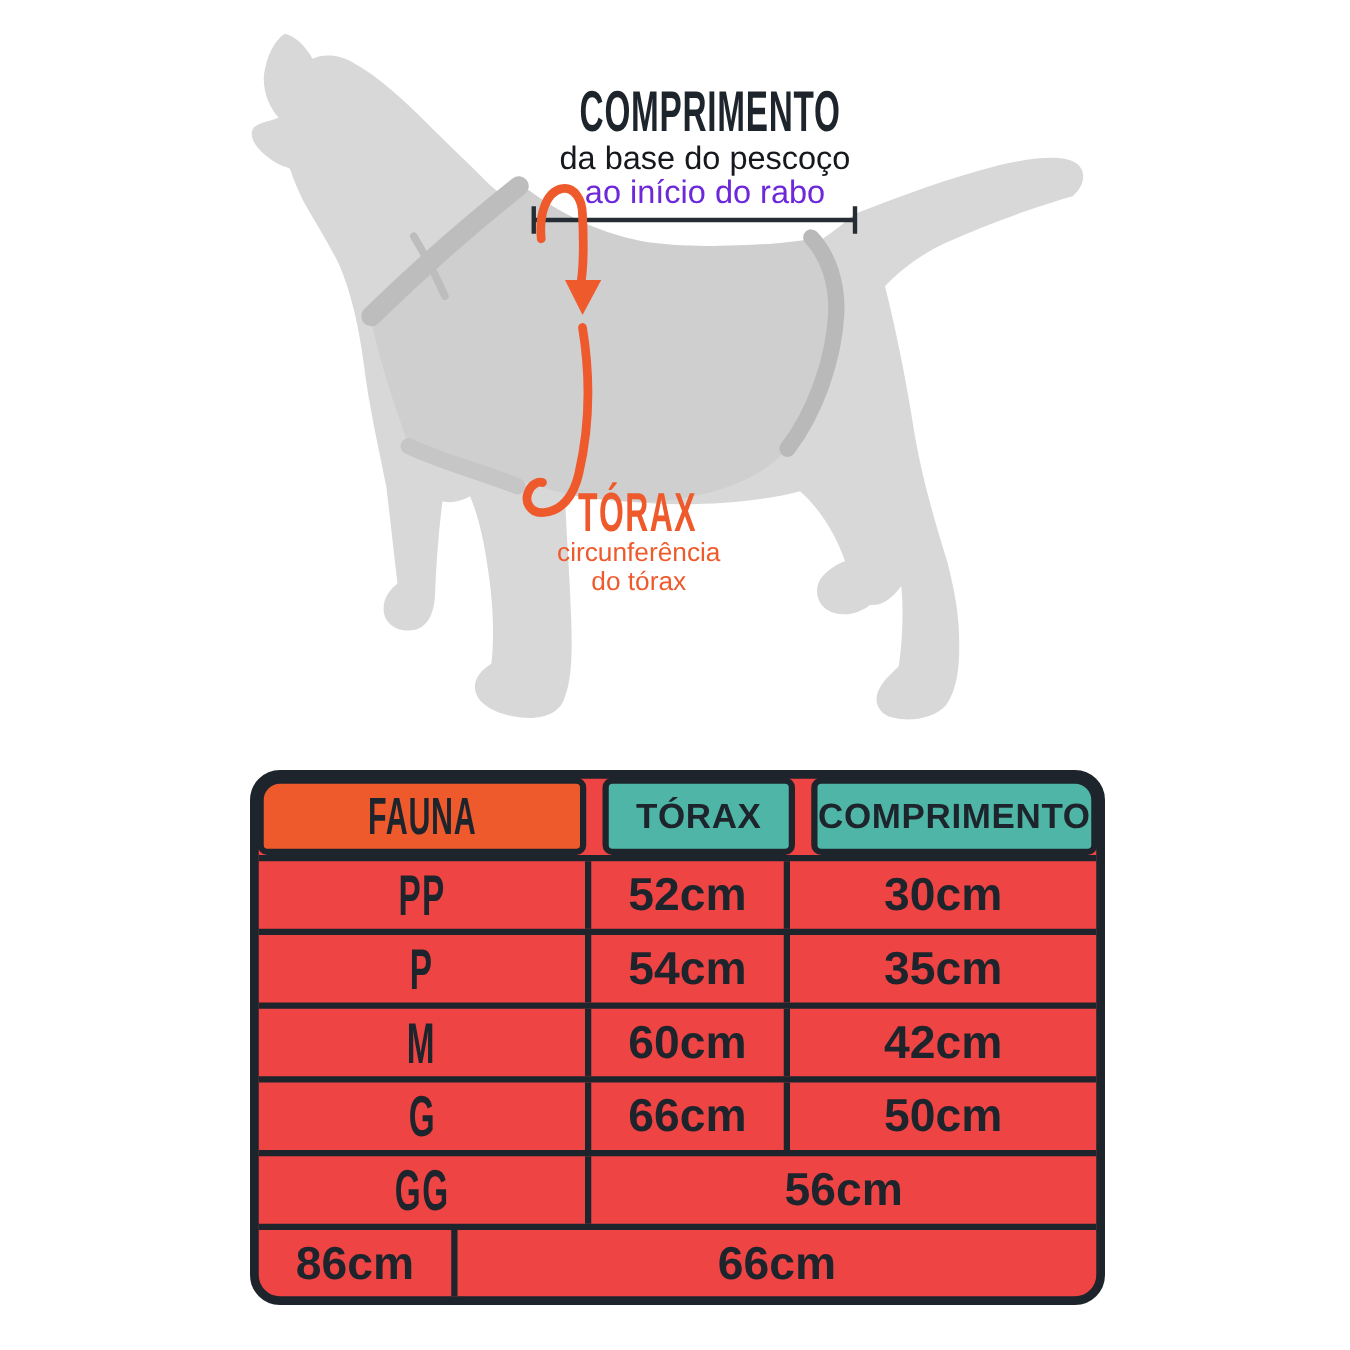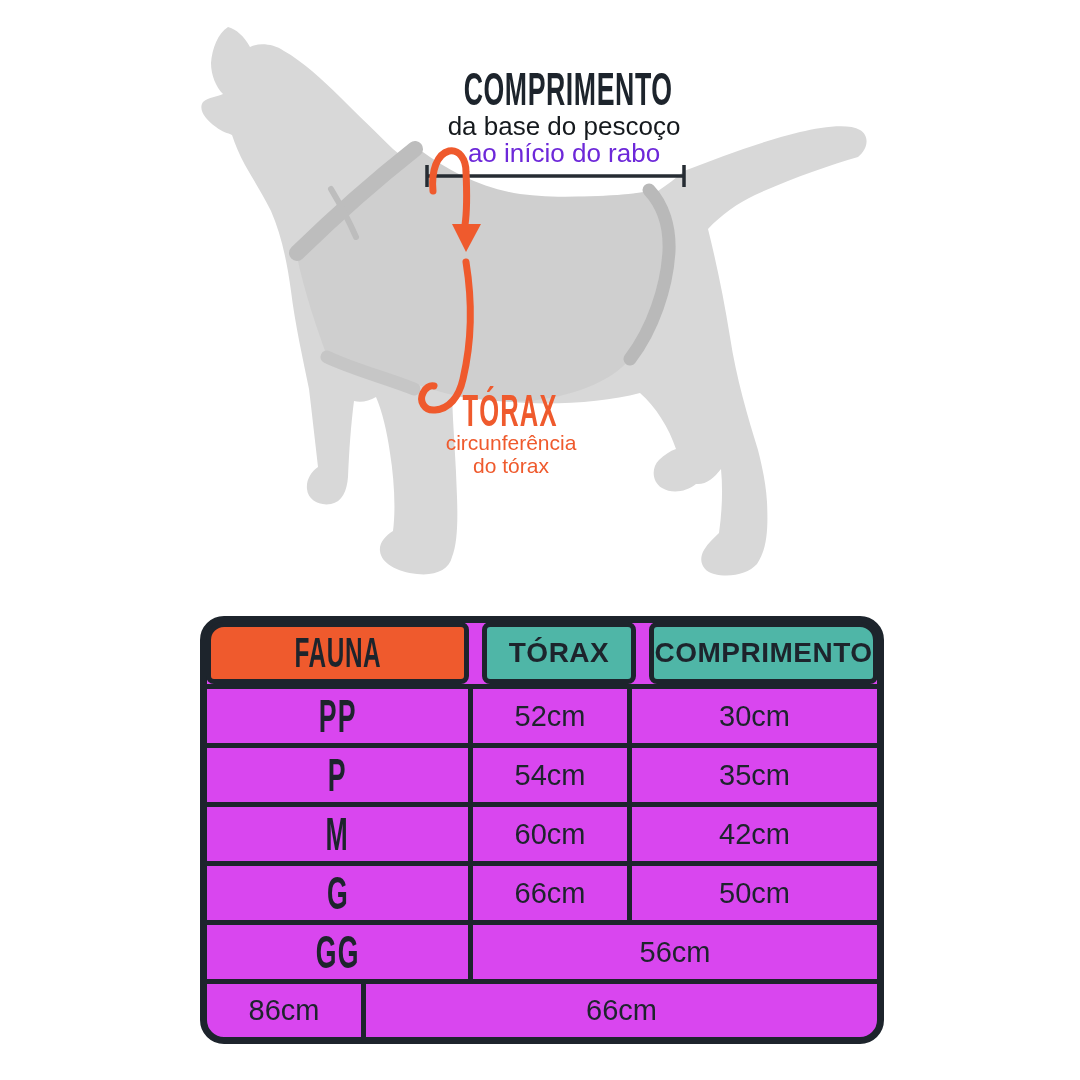--- a/index.html
+++ b/index.html
@@ -25,35 +25,35 @@
   .disp{display:inline-block;font-weight:700;transform:scaleX(0.58);transform-origin:50% 50%;letter-spacing:1px;}
   .title-main{left:368px;top:62px;width:400px;font-size:46px;}
   .title-sub1{left:414px;top:111px;width:300px;font-size:26px;color:#15191D;text-align:center;}
   .title-sub2{left:414px;top:138px;width:300px;font-size:26px;color:#6d28d9;}
   .girth-main{left:410px;top:386px;width:200px;font-size:44px;color:var(--orange);}
   .girth-main .disp{letter-spacing:2px;}
   .girth-sub1{left:411px;top:431px;width:200px;font-size:21px;color:var(--orange);}
   .girth-sub2{left:411px;top:454px;width:200px;font-size:21px;color:var(--orange);}
 
   .size-table{position:absolute;left:200px;top:616px;width:684px;height:428px;
-    border:7px solid var(--dark);border-radius:24px;background:#d946ef;
+    border:7px solid var(--dark);border-radius:24px;background:#ef4444;
     display:flex;flex-direction:column;}
   .thead{display:flex;gap:13px;height:62px;margin:-1px -1px 0 -1px;}
   .th{border:5px solid var(--dark);border-radius:8px;display:flex;align-items:center;justify-content:center;color:var(--dark);}
   .th-fauna{width:263px;background:var(--orange);border-top-left-radius:18px;font-size:42px;}
   .th-torax{width:154px;background:var(--teal);font-size:28px;font-weight:700;letter-spacing:.5px;}
   .th-comp{flex:1;background:var(--teal);border-top-right-radius:18px;font-size:28px;font-weight:700;letter-spacing:.5px;}
   .tbody{flex:1;display:flex;flex-direction:column;}
   .tr{flex:1;display:flex;border-top:5px solid var(--dark);}
   .td{display:flex;align-items:center;justify-content:center;color:var(--dark);}
   .td-size{width:266px;border-right:5px solid var(--dark);font-size:46px;}
   .td-size .disp{letter-spacing:2px;}
   .td-torax{width:159px;border-right:5px solid var(--dark);}
   .td-comp{flex:1;}
-  .val{font-size:29px;font-weight:400;color:var(--dark);}
+  .val{font-size:37px;font-weight:700;color:var(--dark);}
 </style>
 </head>
 <body>
 
 <div class="canvas">
 
   <svg class="dog-svg" viewBox="0 0 1080 1080">
 
     <path class="dog-body" d="
       M 228 27

